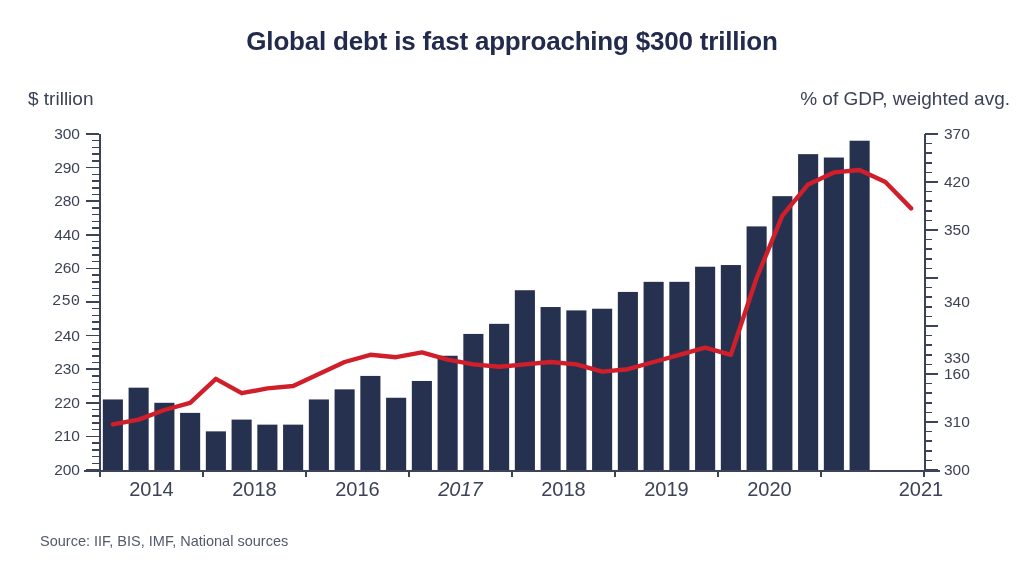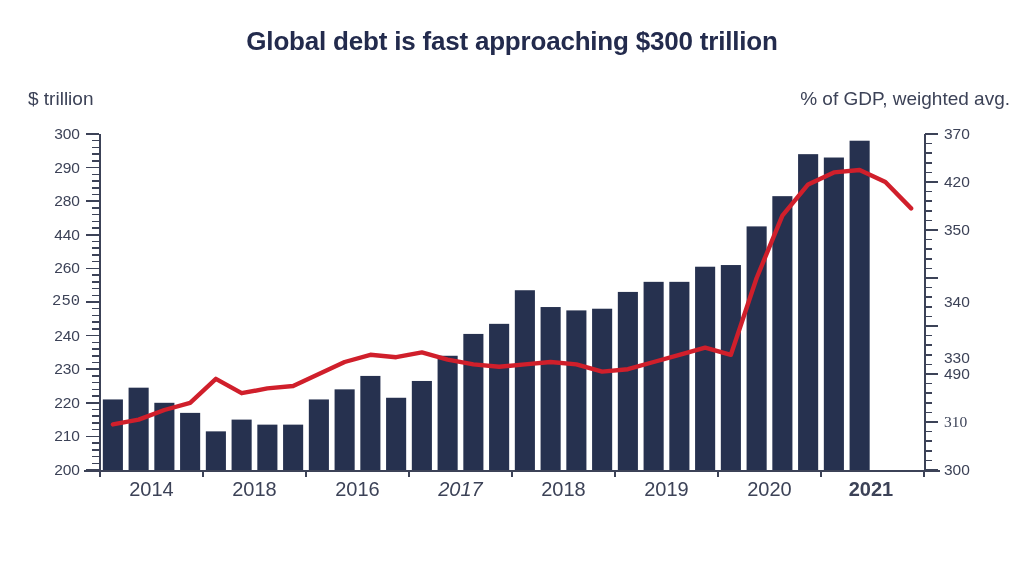--- a/index.html
+++ b/index.html
@@ -225,27 +225,27 @@
       <div class="tick minor-l" style="top: 139.97px;"></div>
       <div class="tick major-l" style="top: 133.25px;"></div>
       <div class="tick-label ylabel-l" style="top: 126px;">300</div>
       <div class="tick major-r" style="top: 469.25px;"></div>
       <div class="tick-label ylabel-r" style="top: 462px;">300</div>
       <div class="tick minor-r" style="top: 459.65px;"></div>
       <div class="tick minor-r" style="top: 450.05px;"></div>
       <div class="tick minor-r" style="top: 440.45px;"></div>
       <div class="tick minor-r" style="top: 430.85px;"></div>
       <div class="tick major-r" style="top: 421.25px;"></div>
-      <div class="tick-label ylabel-r" style="top: 414px; font-family: Liberation Serif, serif;">310</div>
+      <div class="tick-label ylabel-r" style="top: 414px;">310</div>
       <div class="tick minor-r" style="top: 411.65px;"></div>
       <div class="tick minor-r" style="top: 402.05px;"></div>
       <div class="tick minor-r" style="top: 392.45px;"></div>
       <div class="tick minor-r" style="top: 382.85px;"></div>
       <div class="tick major-r" style="top: 373.25px;"></div>
-      <div class="tick-label ylabel-r" style="top: 366px;">490</div>
+      <div class="tick-label ylabel-r" style="top: 366px;">160</div>
       <div class="tick minor-r" style="top: 363.65px;"></div>
       <div class="tick minor-r" style="top: 354.05px;"></div>
       <div class="tick minor-r" style="top: 344.45px;"></div>
       <div class="tick minor-r" style="top: 334.85px;"></div>
       <div class="tick major-r" style="top: 325.25px;"></div>
       <div class="tick-label ylabel-r" style="top: 318px; margin-top: 32px;">330</div>
       <div class="tick minor-r" style="top: 315.65px;"></div>
       <div class="tick minor-r" style="top: 306.05px;"></div>
       <div class="tick minor-r" style="top: 296.45px;"></div>
       <div class="tick minor-r" style="top: 286.85px;"></div>
@@ -277,21 +277,21 @@
       <div class="xlabel" style="left: 305.5px;">2016</div>
       <div class="tick x-tick" style="left: 408.25px;"></div>
       <div class="xlabel" style="left: 408.5px; font-style: italic;">2017</div>
       <div class="tick x-tick" style="left: 511.25px;"></div>
       <div class="xlabel" style="left: 511.5px;">2018</div>
       <div class="tick x-tick" style="left: 614.25px;"></div>
       <div class="xlabel" style="left: 614.5px;">2019</div>
       <div class="tick x-tick" style="left: 717.25px;"></div>
       <div class="xlabel" style="left: 717.5px;">2020</div>
       <div class="tick x-tick" style="left: 820.25px;"></div>
-      <div class="xlabel" style="left: 819px; font-weight: bold;">2021</div>
+      <div class="xlabel" style="left: 869px;">2021</div>
       <div class="tick x-tick" style="left: 923.25px;"></div>
     </div>
 
   <div class="plot">
     <svg class="plot-svg" id="plot-svg" viewBox="0 0 824 336" preserveAspectRatio="none">
         <rect x="2.83" y="265.44" width="20.09" height="70.56" fill="#26314f"></rect>
         <rect x="28.58" y="253.68" width="20.09" height="82.32" fill="#26314f"></rect>
         <rect x="54.33" y="268.80" width="20.09" height="67.20" fill="#26314f"></rect>
         <rect x="80.08" y="278.88" width="20.09" height="57.12" fill="#26314f"></rect>
         <rect x="105.83" y="297.36" width="20.09" height="38.64" fill="#26314f"></rect>
@@ -320,14 +320,15 @@
         <rect x="698.08" y="20.16" width="20.09" height="315.84" fill="#26314f"></rect>
         <rect x="723.83" y="23.52" width="20.09" height="312.48" fill="#26314f"></rect>
         <rect x="749.58" y="6.72" width="20.09" height="329.28" fill="#26314f"></rect>
         <path d="M12.88 290.40 L38.63 285.60 L64.38 276.00 L90.13 268.80 L115.88 244.80 L141.63 259.20 L167.38 254.40 L193.13 252.00 L218.88 240.00 L244.63 228.00 L270.38 220.80 L296.13 223.20 L321.88 218.40 L347.63 225.60 L373.38 230.40 L399.13 232.80 L424.88 230.40 L450.63 228.00 L476.38 230.40 L502.13 237.60 L527.88 235.20 L553.63 228.00 L579.38 220.80 L605.13 213.60 L630.88 220.80 L656.63 144.00 L682.38 81.60 L708.13 50.40 L733.88 38.40 L759.63 36.00 L785.38 48.00 L811.13 74.40" fill="none" stroke="#d01f2b" stroke-width="4.4" stroke-linejoin="round" stroke-linecap="round"></path>
       </svg>
   </div>
 
   <div class="legend">
   </div>
 
+  <div class="source-note">Source: IIF, BIS, IMF, National sources</div>
 
 </div>
 
 </body></html>

